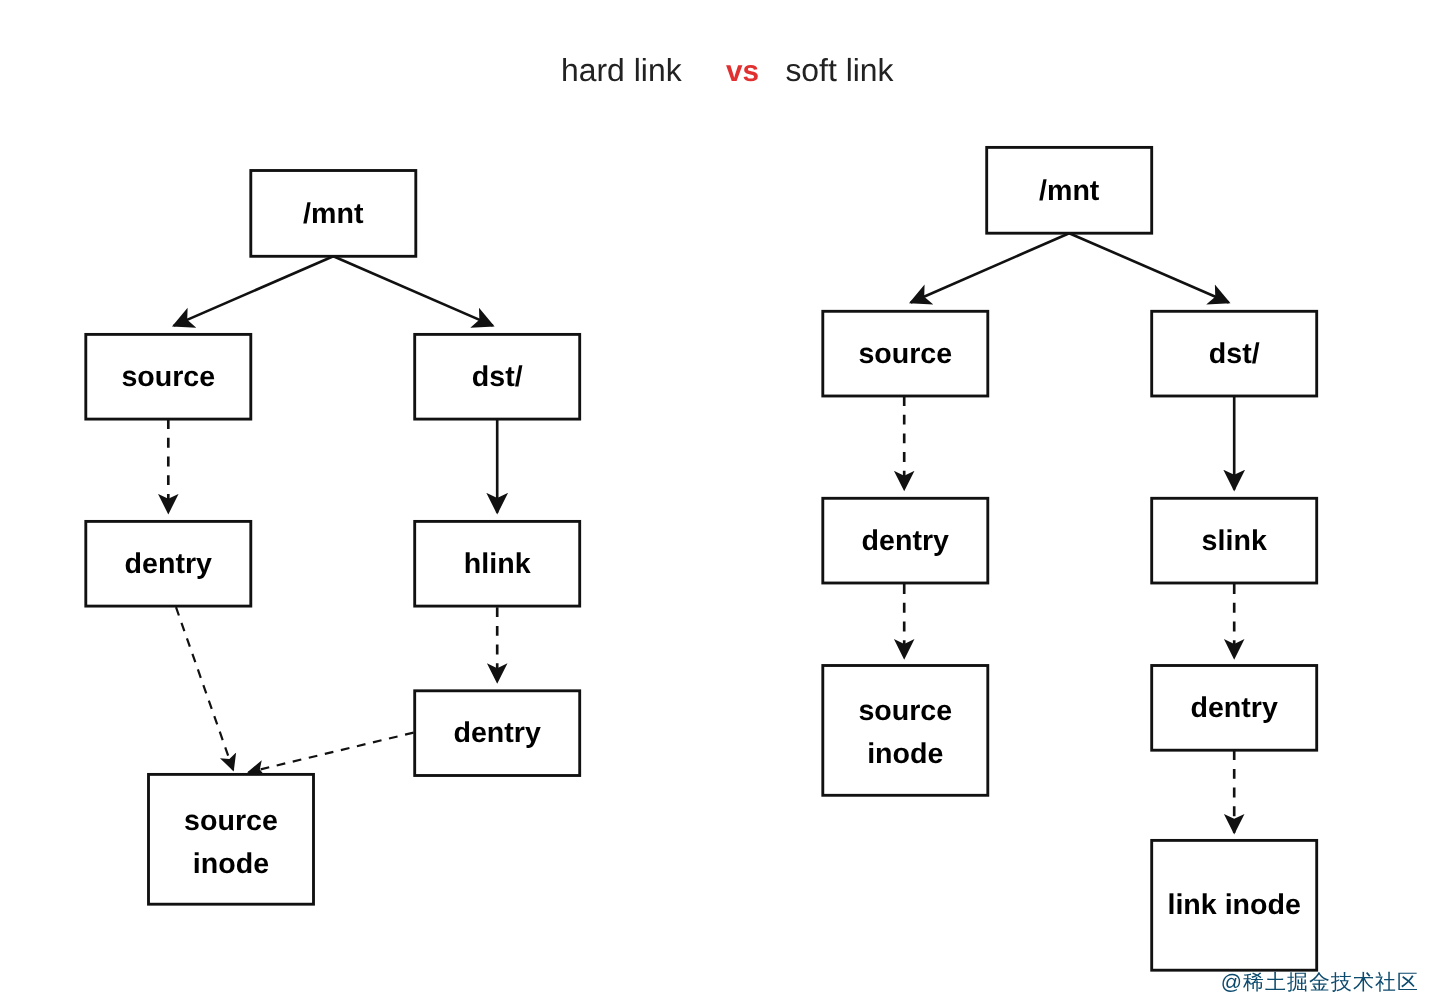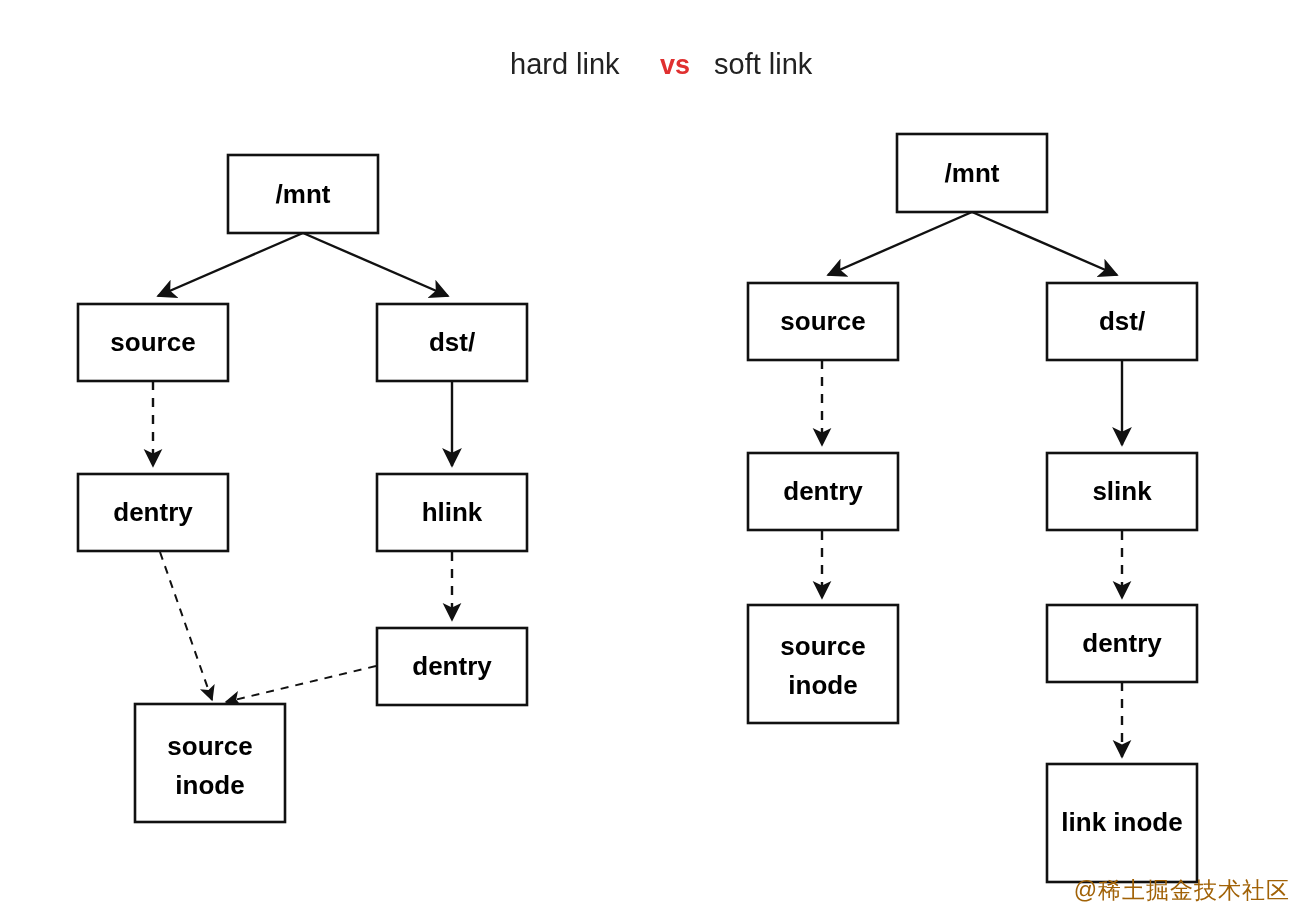--- a/index.html
+++ b/index.html
@@ -63,22 +63,22 @@
     stroke: #111111;
     stroke-width: 2.0;
     fill: none;
     stroke-dasharray: 8 7;
   }
   .watermark {
     position: absolute;
     right: 16px;
     bottom: 8px;
     font-family: "Liberation Sans", sans-serif;
-    font-size: 23px;
-    color: #a16207;
+    font-size: 19px;
+    color: #0c4a6e;
     letter-spacing: 1px;
     user-select: none;
     margin-left: 10px;
   }
 </style>
 </head>
 <body>
 
 <svg id="diagram-root" viewBox="0 0 1306 914" xmlns="http://www.w3.org/2000/svg">
 

